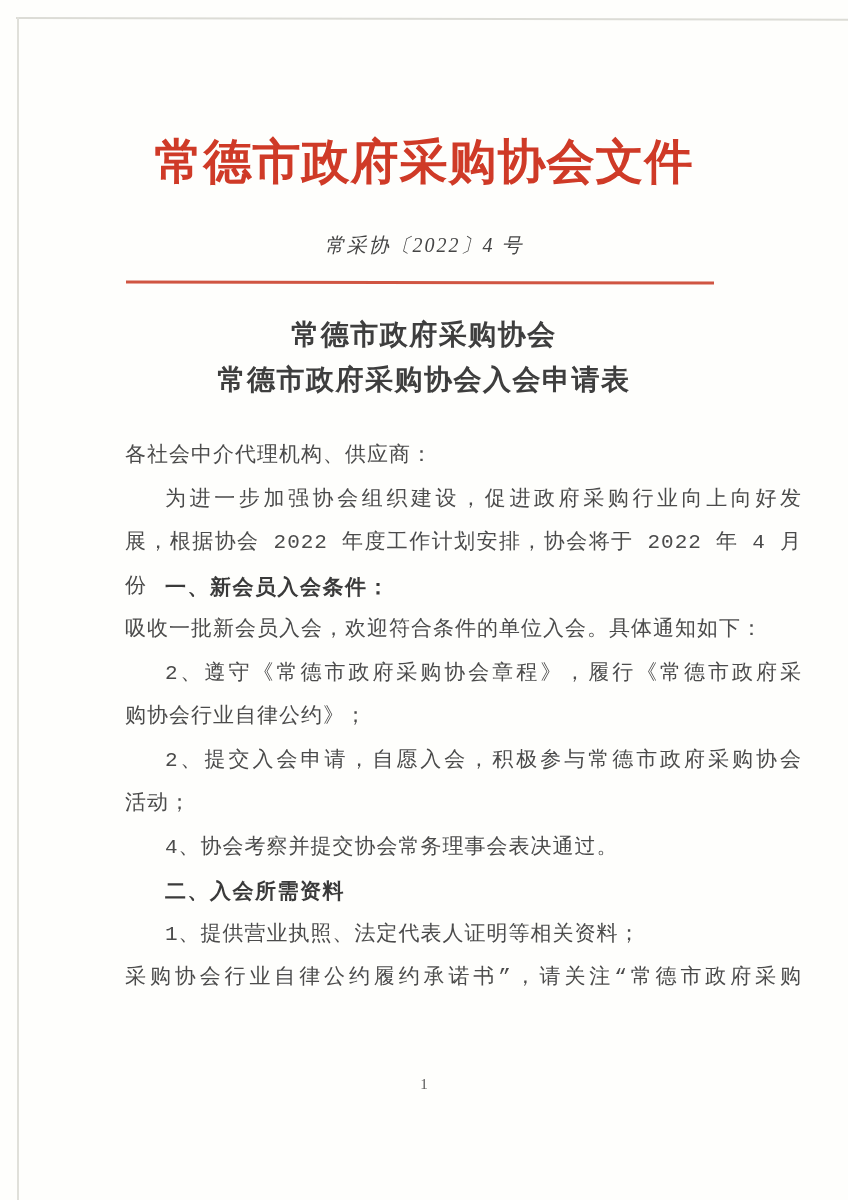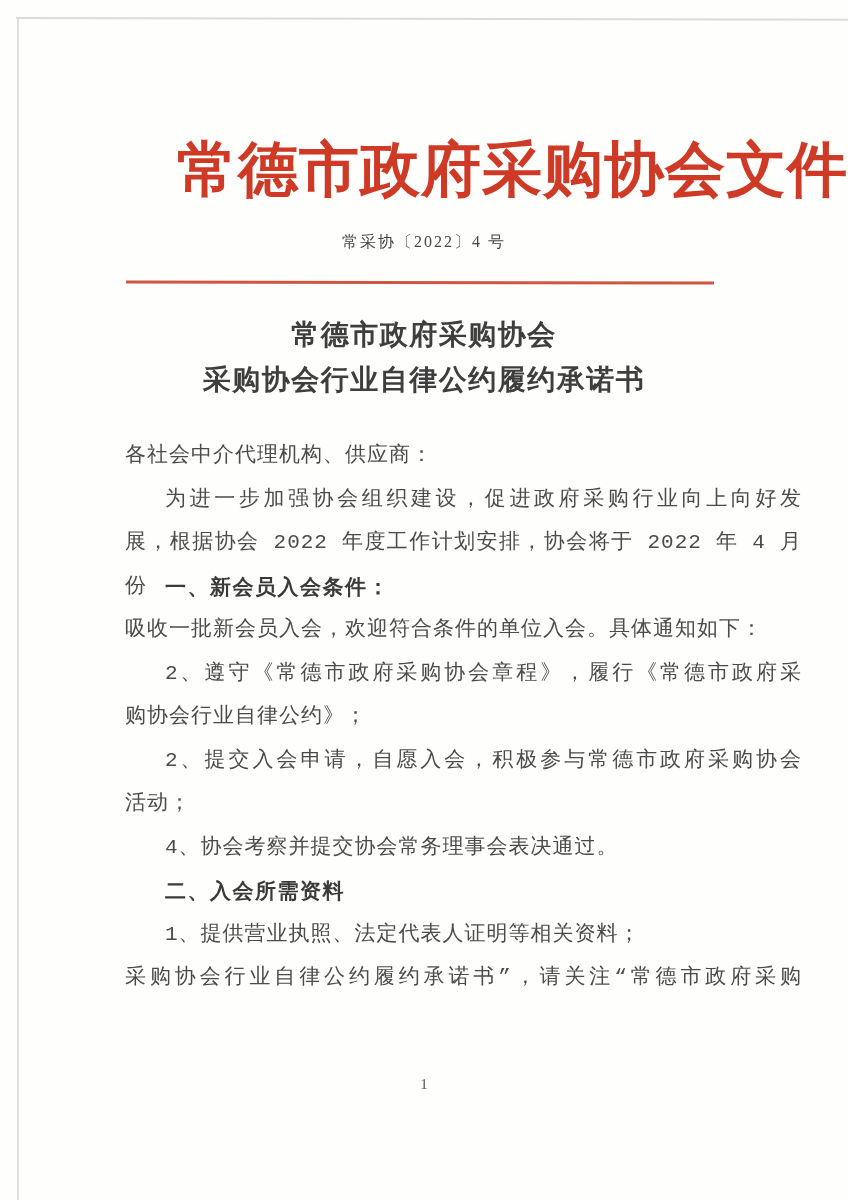--- a/index.html
+++ b/index.html
@@ -26,36 +26,37 @@
   .scan-edge-left {
     position: absolute;
     left: 17px; top: 17px;
     width: 2px; height: 1183px;
     background: #e0e0da;
   }
   .letterhead {
     position: absolute;
     left: 0; top: 130px;
     width: 100%;
-    text-align: right;
-    font-size: 60px;
+    text-align: center;
+    font-size: 48px;
     font-weight: 900;
     letter-spacing: 1px;
     color: var(--letterhead-red, #cf3a27);
     white-space: nowrap;
   }
   .doc-number {
     position: absolute;
     left: 0; top: 232px;
     width: 100%;
     text-align: center;
-    font-size: 16px;
+    font-size: 20px;
     letter-spacing: 2px;
     color: #454545;
     white-space: nowrap;
+    font-style: italic;
   }
   .red-rule {
     position: absolute;
     left: 126px; top: 281px;
     width: 588px; height: 3px;
     background: var(--rule-red, #d05542);
     transform: rotate(0.1deg);
   }
   .doc-title {
     position: absolute;
@@ -115,21 +116,21 @@
   <div class="scan-edge-left"></div>
 
   <div class="letterhead">常德市政府采购协会文件</div>
 
   <div class="doc-number">常采协〔2022〕4 号</div>
 
   <div class="red-rule"></div>
 
   <div class="doc-title">
     <div class="title-line">常德市政府采购协会</div>
-    <div class="title-line">采购协会行业自律公约履约承诺书</div>
+    <div class="title-line">常德市政府采购协会入会申请表</div>
   </div>
 
   <div class="body">
       <div class="body-line">各社会中介代理机构、供应商：</div>
       <div class="body-line indent justify">为进一步加强协会组织建设，促进政府采购行业向上向好发</div>
       <div class="body-line justify">展，根据协会 2022 年度工作计划安排，协会将于 2022 年 4 月份</div>
       <div class="body-line indent bold">一、新会员入会条件：</div>
       <div class="body-line">吸收一批新会员入会，欢迎符合条件的单位入会。具体通知如下：</div>
       <div class="body-line indent justify">2、遵守《常德市政府采购协会章程》，履行《常德市政府采</div>
       <div class="body-line">购协会行业自律公约》；</div>

